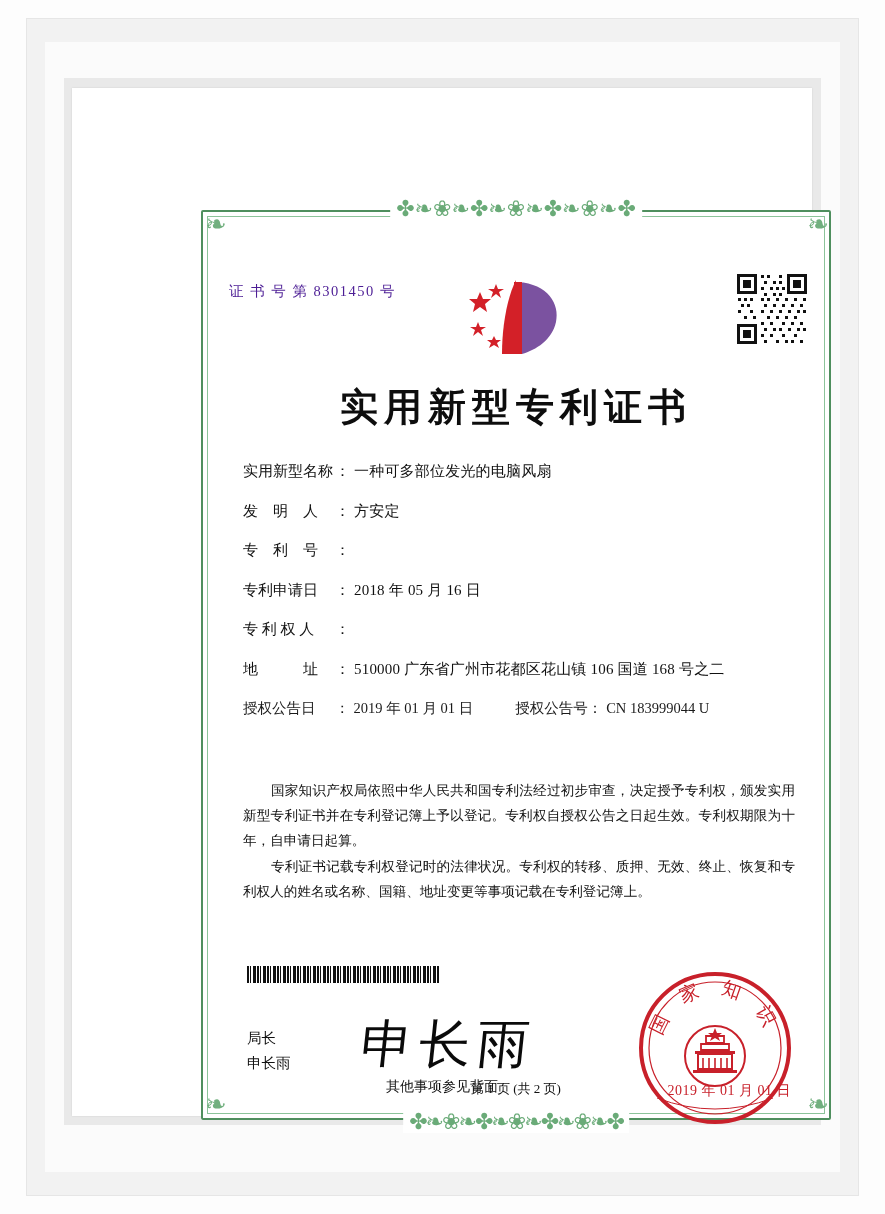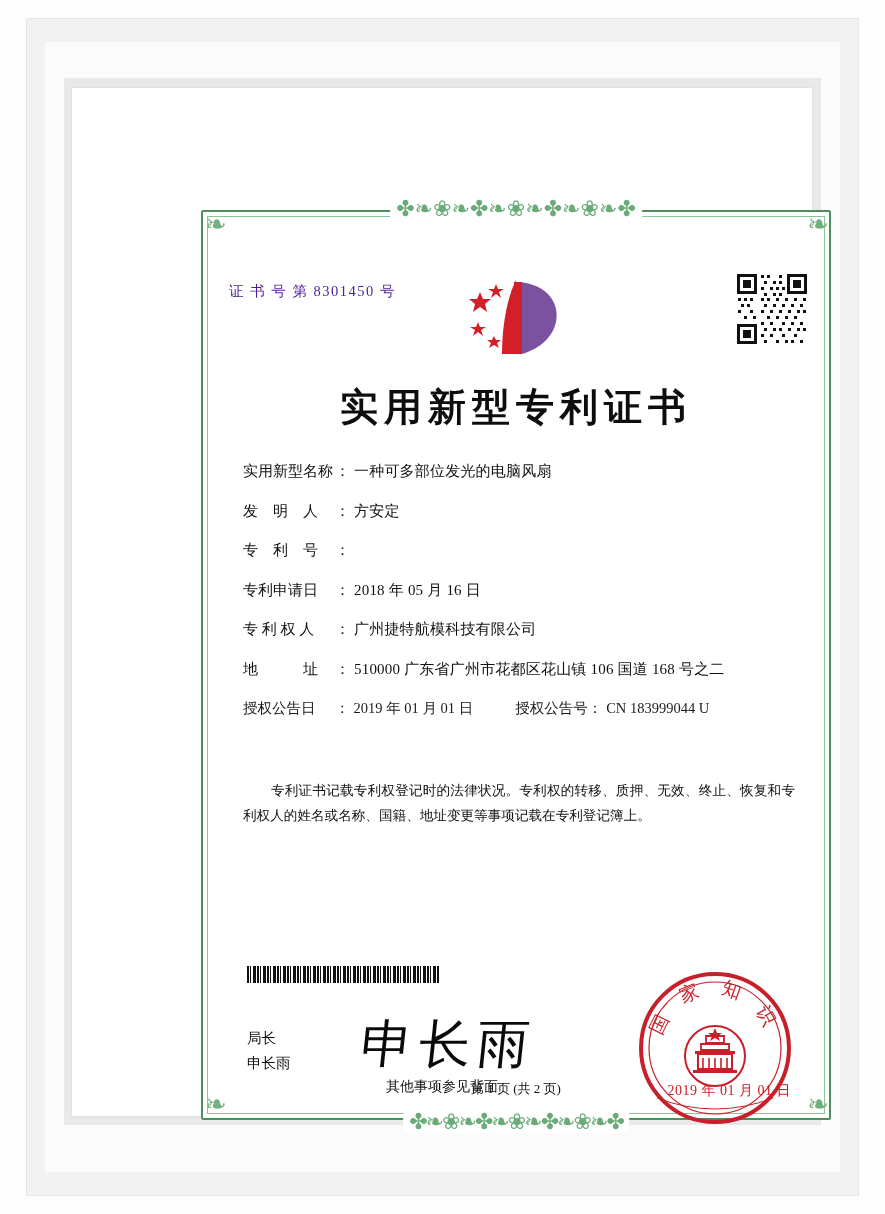--- a/index.html
+++ b/index.html
@@ -397,40 +397,40 @@
           <span class="fcolon">：</span>
         </div>
         <div class="frow">
           <span class="flabel">专利申请日</span>
           <span class="fcolon">：</span>
           <span class="fvalue">2018 年 05 月 16 日</span>
         </div>
         <div class="frow">
           <span class="flabel">专 利 权 人</span>
           <span class="fcolon">：</span>
-          <span class="fvalue">广州捷特航模科技有限公司</span>
         </div>
         <div class="frow">
           <span class="flabel">地　　　址</span>
           <span class="fcolon">：</span>
           <span class="fvalue">510000 广东省广州市花都区花山镇 106 国道 168 号之二</span>
         </div>
         <div class="frow-split">
           <span class="flabel">授权公告日</span>
           <span class="fcolon">：</span>
           <span>2019 年 01 月 01 日</span>
           <span class="split-second">
             <span class="flabel">授权公告号</span>
             <span class="fcolon">：</span>
             <span>CN 183999044 U</span>
           </span>
         </div>
       </div>
 
       <div class="body-text">
+        <p>国家知识产权局依照中华人民共和国专利法经过初步审查，决定授予专利权，颁发实用新型专利证书并在专利登记簿上予以登记。专利权自授权公告之日起生效。专利权期限为十年，自申请日起算。</p>
         <p>专利证书记载专利权登记时的法律状况。专利权的转移、质押、无效、终止、恢复和专利权人的姓名或名称、国籍、地址变更等事项记载在专利登记簿上。</p>
       </div>
 
       <div class="barcode"></div>
 
       <div class="sig-labels">
         <div>局长</div>
         <div>申长雨</div>
       </div>
       <div class="sig-script">申长雨</div>

